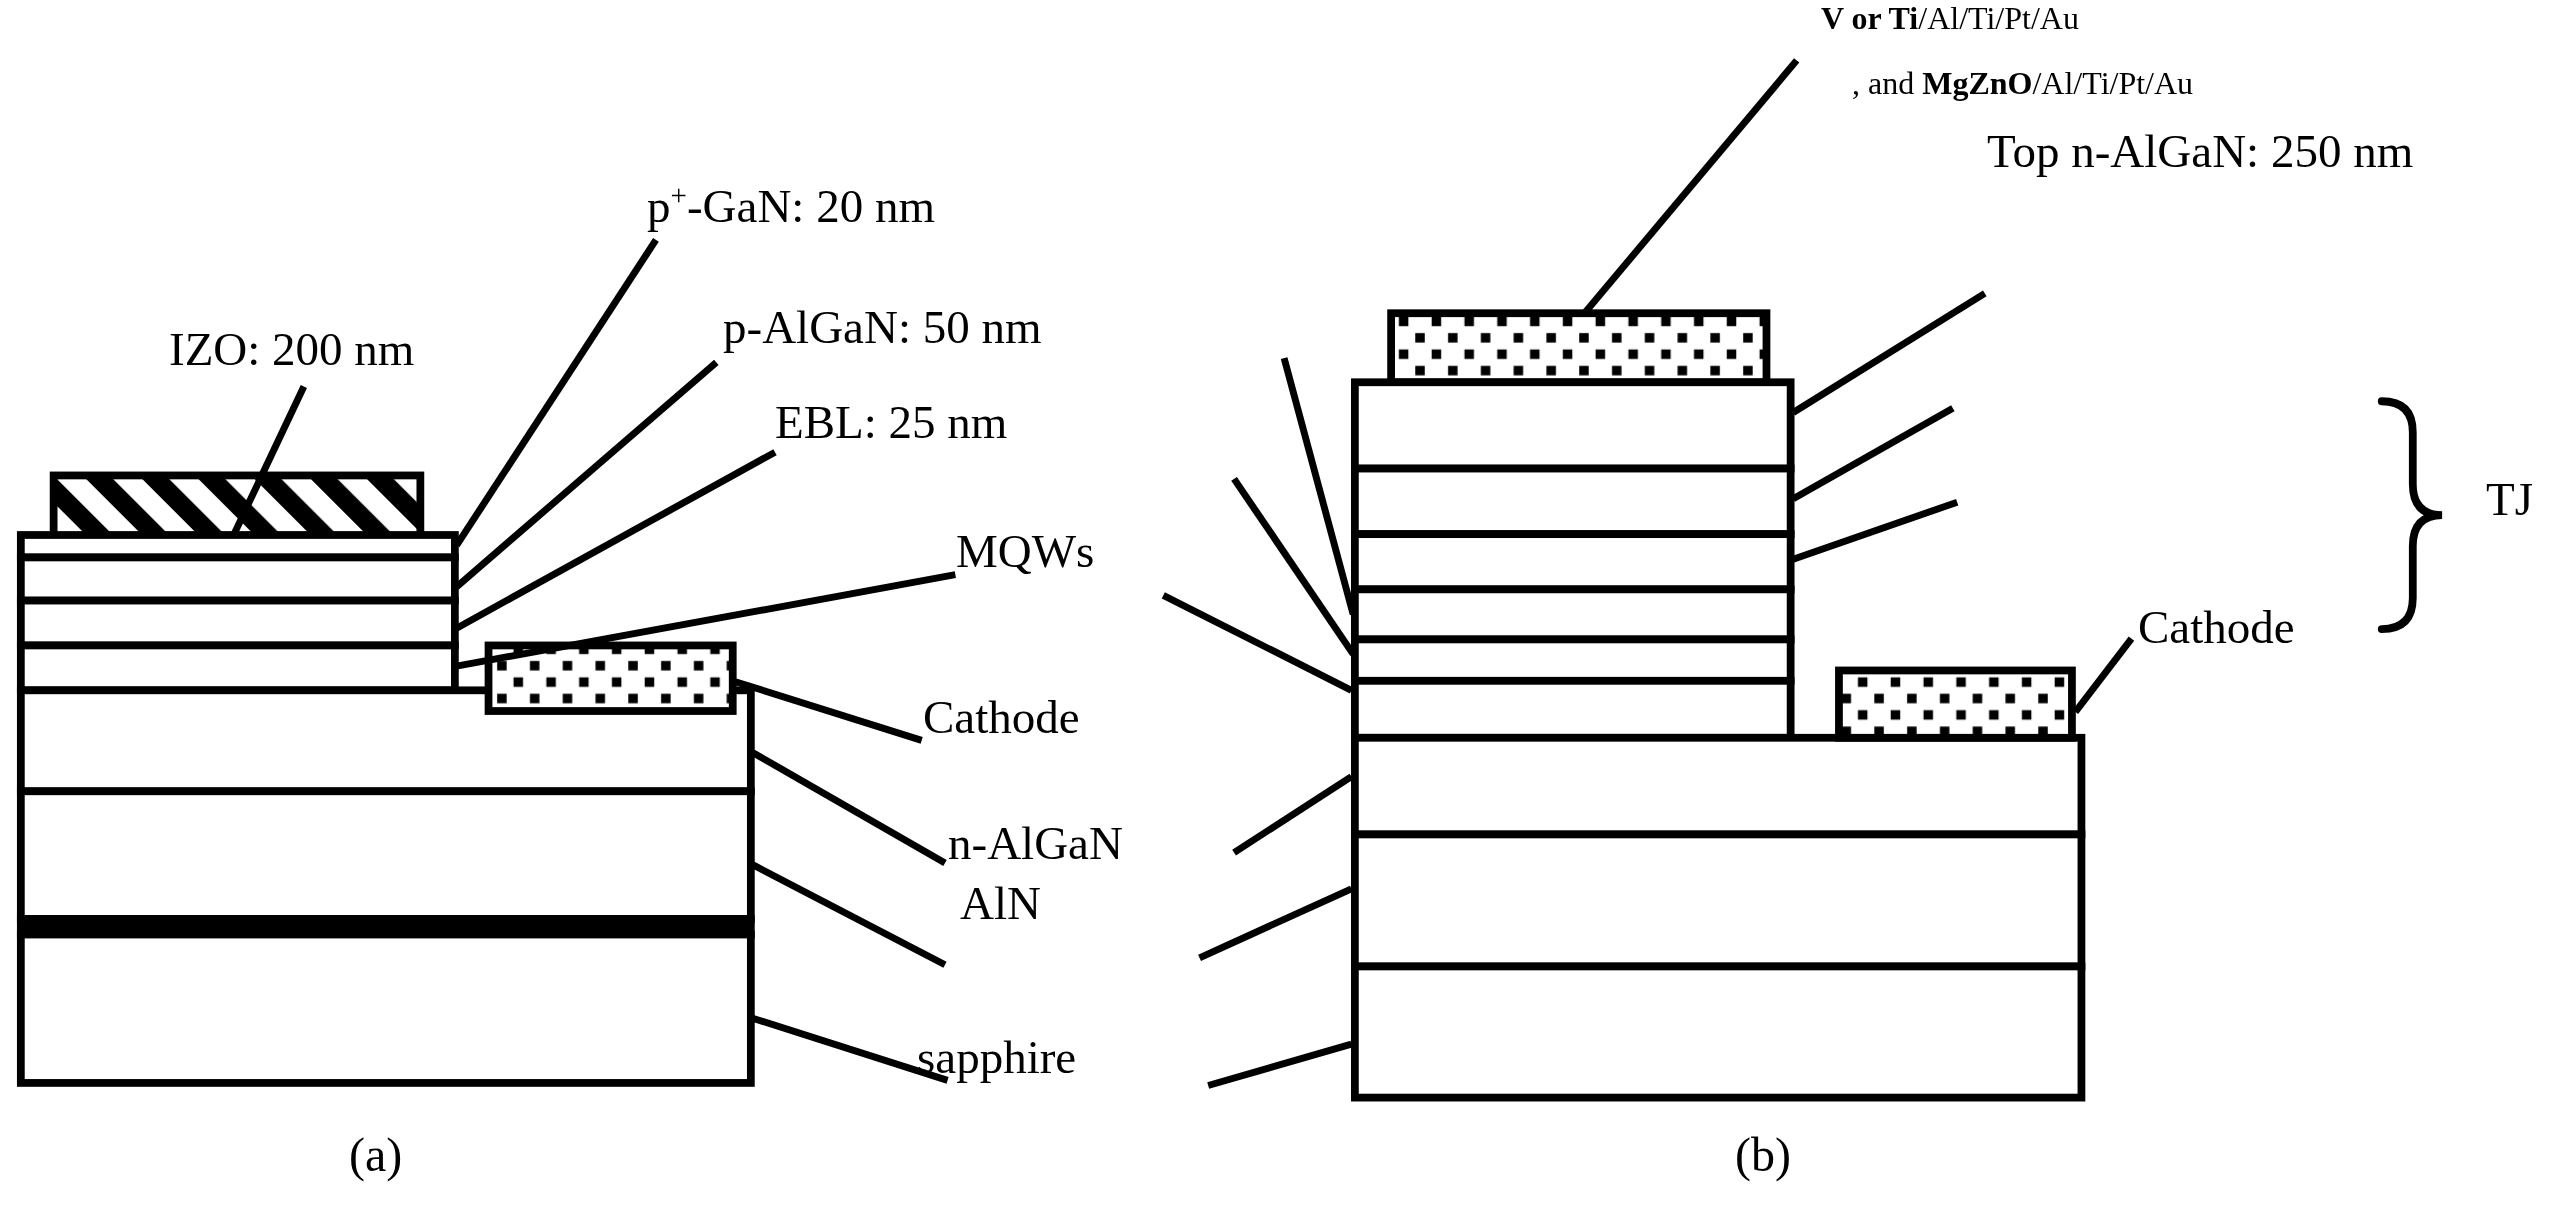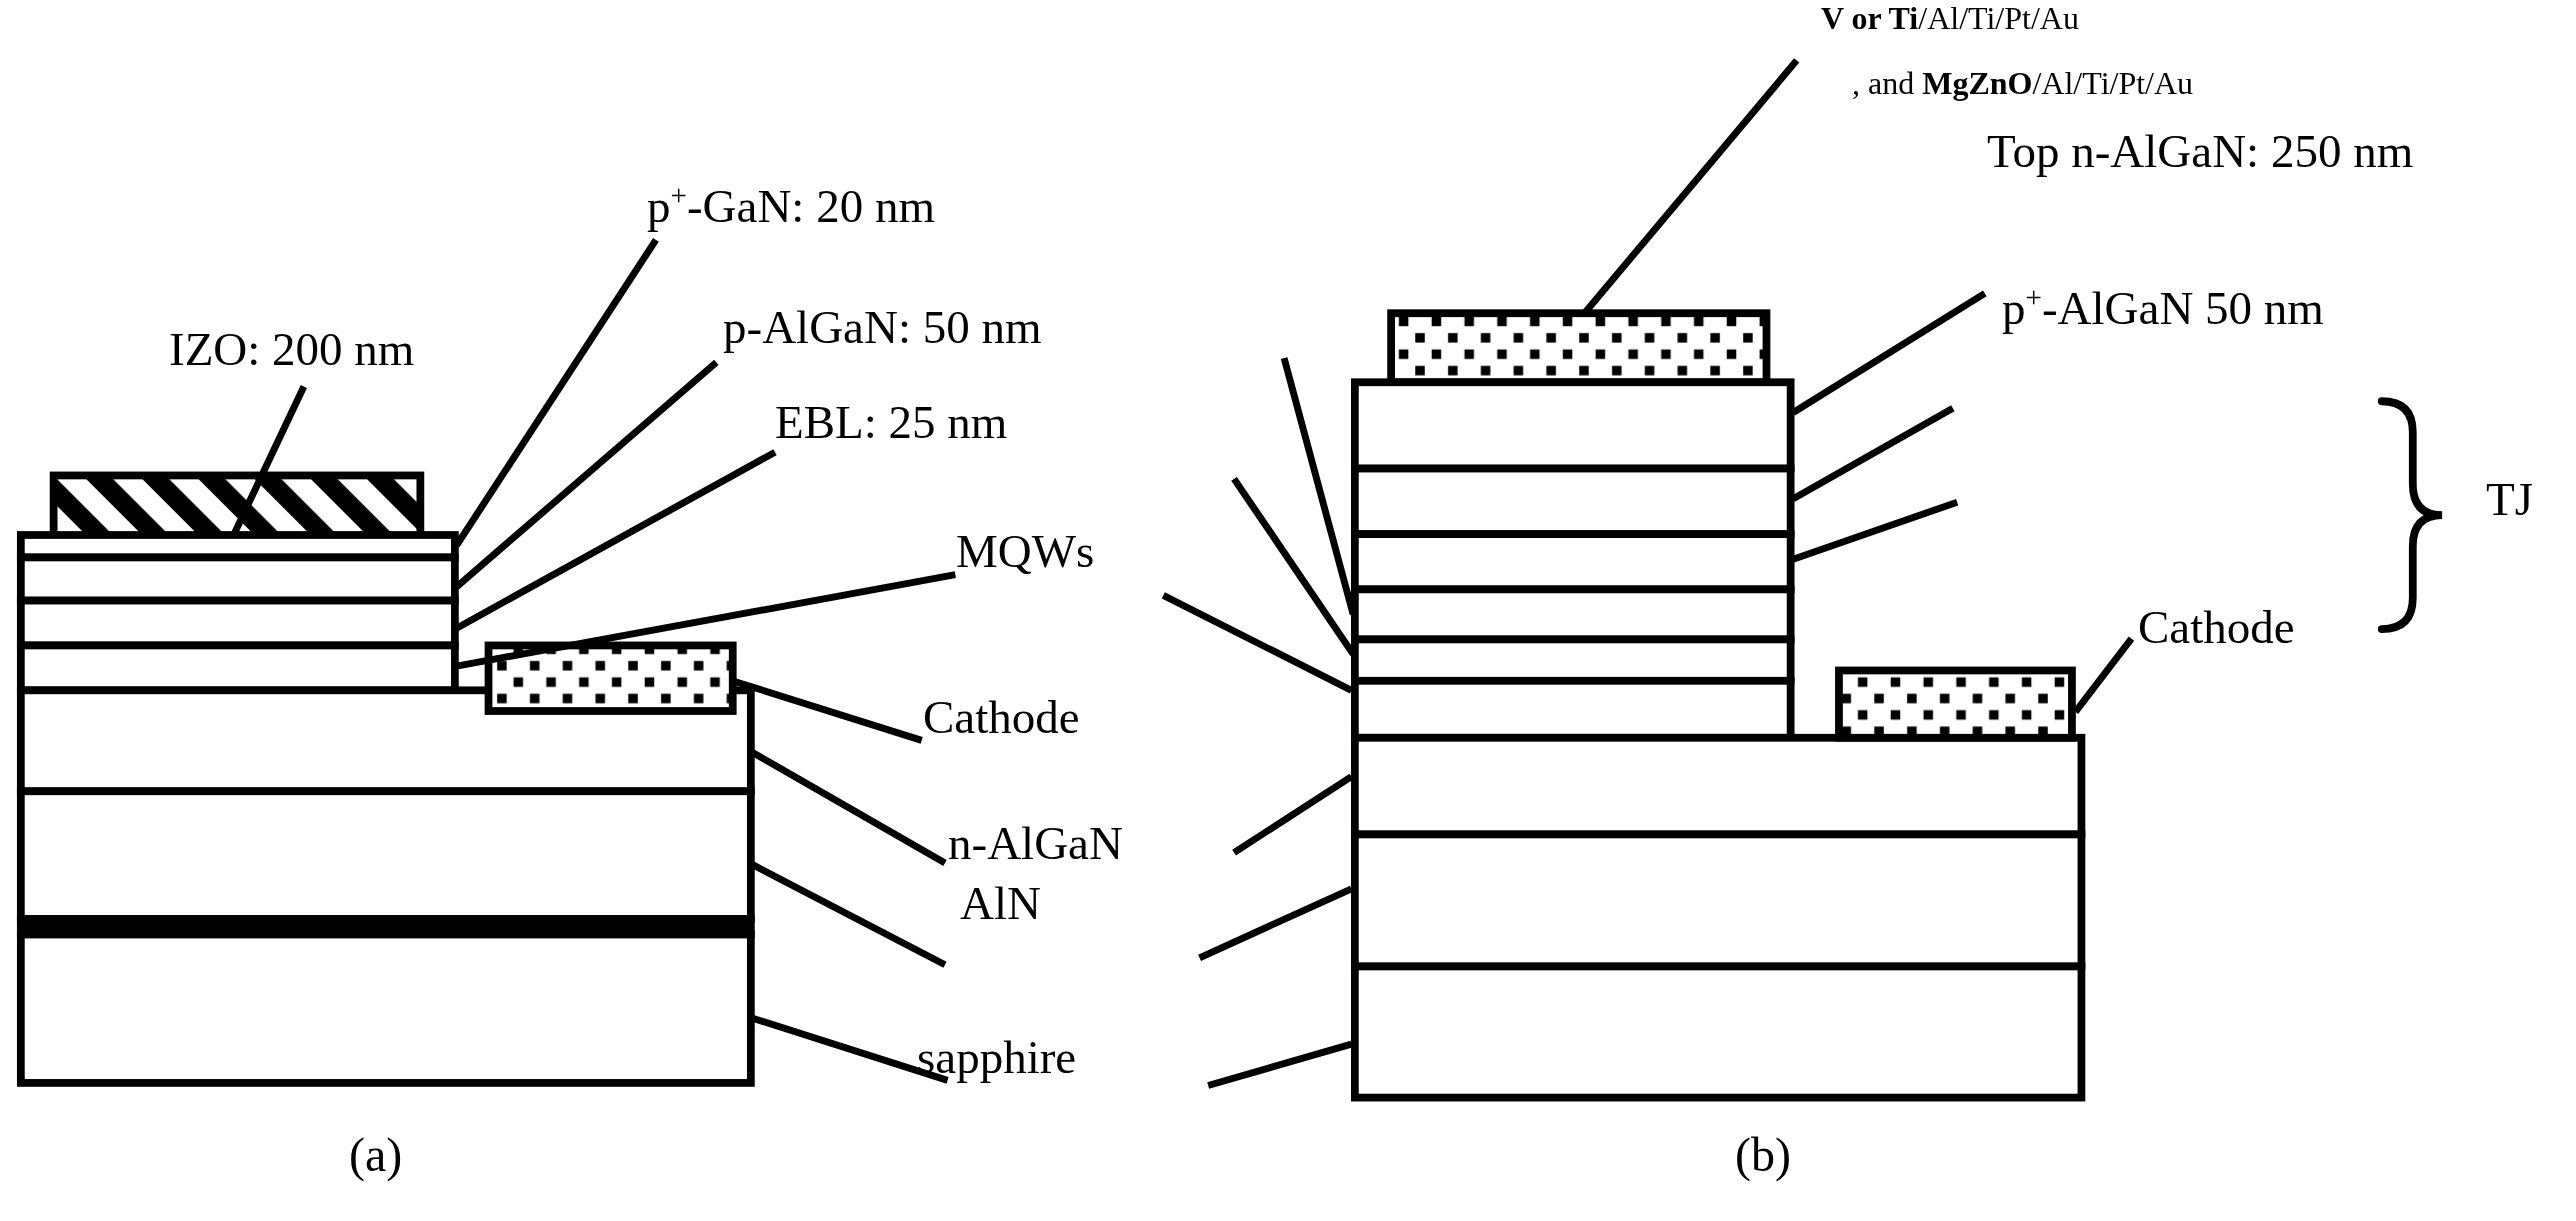--- a/index.html
+++ b/index.html
@@ -115,21 +115,20 @@
 
   <div class="lbl" style="left:917px; top:1034px;"><span>sapphire</span></div>
 
   <div class="lbl big" style="left:1821px; top:1.7px;"><span class="b">V or Ti</span><span>/Al/Ti/Pt/Au</span></div>
 
   <div class="lbl big" style="left:1840px; top:67px;margin-left:12px;"><span>, and </span><span class="b">MgZnO</span><span>/Al/Ti/Pt/Au</span></div>
 
   <div class="lbl" style="left:1987px; top:128px;"><span>Top n-AlGaN: 250 nm</span></div>
 
 
-  <div class="lbl" style="left:2002px; top:285px;"><span>p</span><sup>+</sup><span>-AlGaN 50 nm</span></div>
 
   <div class="lbl" style="left:2470px; top:476px;margin-left:16px;"><span>TJ</span></div>
 
   <div class="lbl" style="left:2138px; top:604px;"><span>Cathode</span></div>
 
   <div class="lbl cap" style="left:349px; top:1131px;"><span>(a)</span></div>
   <div class="lbl cap" style="left:1735px; top:1131px;"><span>(b)</span></div>
 
 </div>
 

